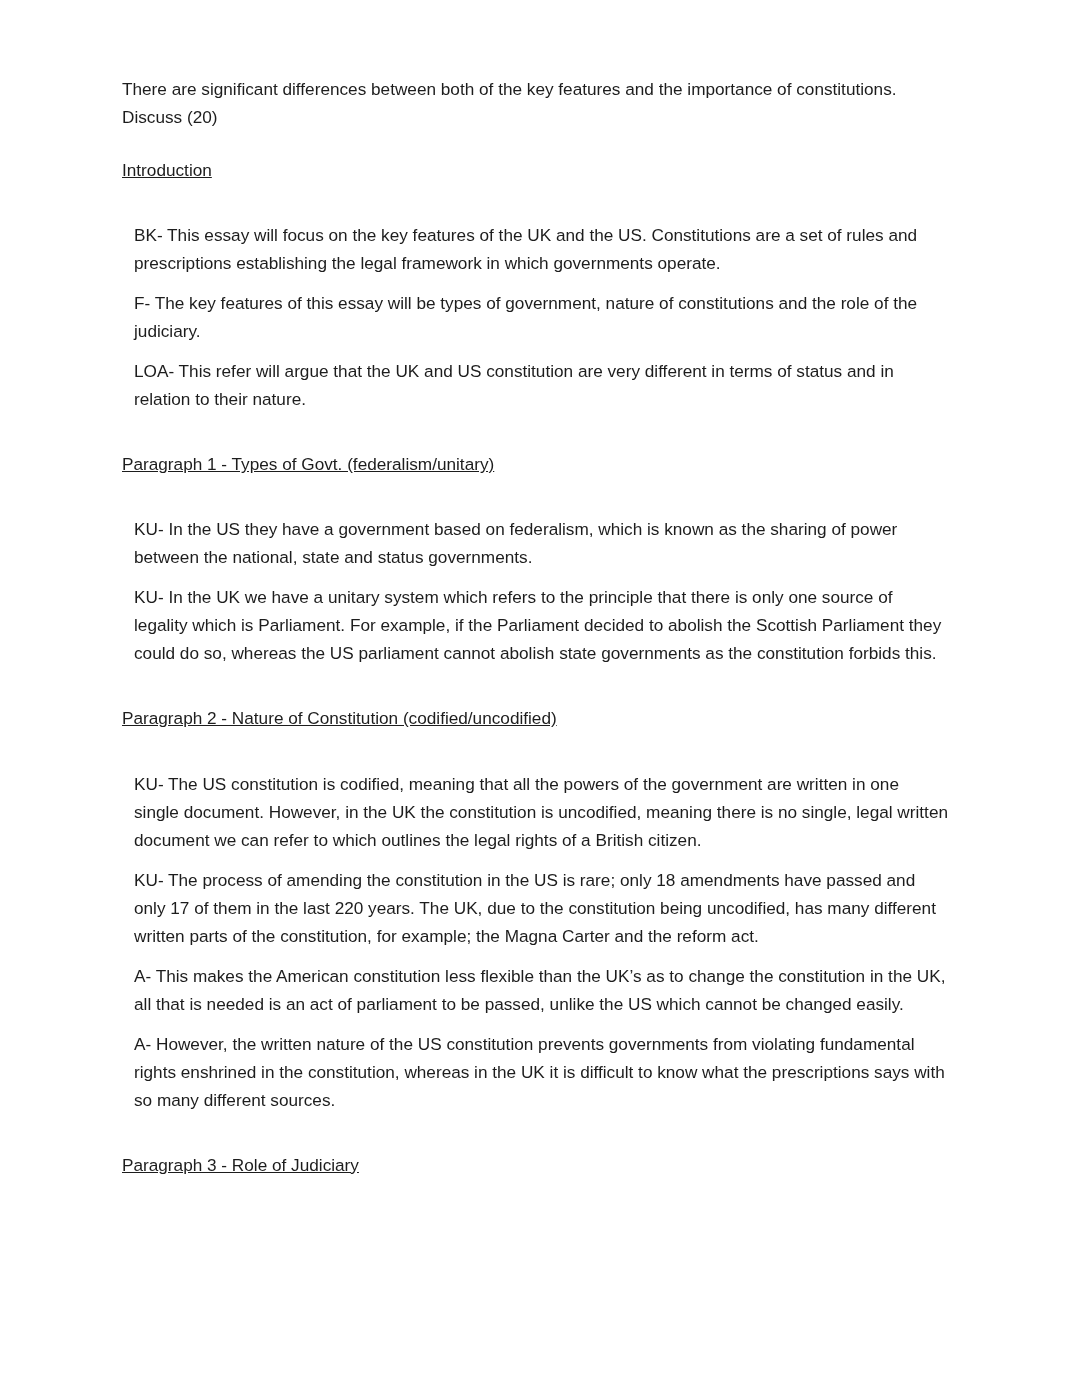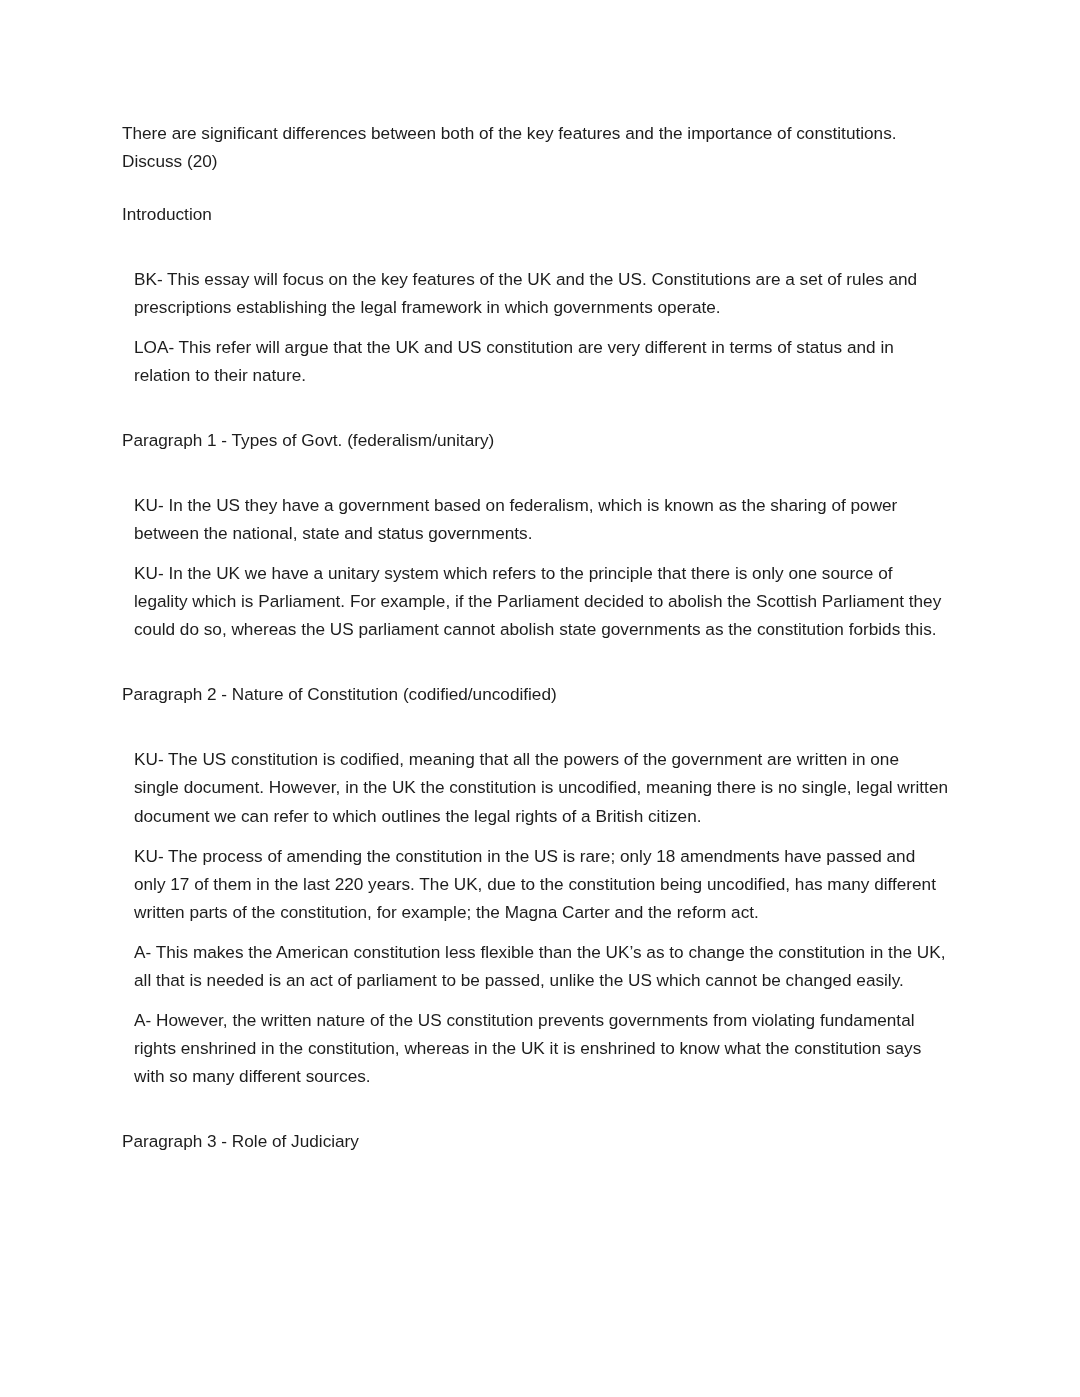--- a/index.html
+++ b/index.html
@@ -12,76 +12,78 @@
     height: 1397px;
     font-family: "Liberation Sans", sans-serif;
     color: #1a1a1a;
   }
   .page {
     position: relative;
     width: 1080px;
     height: 1208px;
     background: #ffffff;
     box-sizing: border-box;
-    padding: 119px 120px 0 122px;
+    padding: 75px 120px 0 122px;
     border-radius: 21px;
   }
   .doc-body {
     font-size: 17.2px;
     line-height: 1.63;
     color: #1d1d1d;
   }
   .block {
     margin: 0;
   }
   .spacer {
     height: 25px;
   }
   .para-line {
     margin: 12px;
   }
   .heading-line {
     margin: 0;
+    text-decoration: underline;
   }
 </style>
 </head>
 <body>
 
 <div class="page">
   <div class="doc-body">
 
     <div class="block">There are significant differences between both of the key features and the importance of constitutions. Discuss (20)</div>
 
     <div class="spacer"></div>
 
     <div class="heading-line">Introduction</div>
 
     <div class="spacer"></div>
 
     <div class="para-line">BK- This essay will focus on the key features of the UK and the US. Constitutions are a set of rules and prescriptions establishing the legal framework in which governments operate.</div>
+    <div class="para-line">F- The key features of this essay will be types of government, nature of constitutions and the role of the judiciary.</div>
     <div class="para-line">LOA- This refer will argue that the UK and US constitution are very different in terms of status and in relation to their nature.</div>
 
     <div class="spacer"></div>
 
     <div class="heading-line">Paragraph 1 - Types of Govt. (federalism/unitary)</div>
 
     <div class="spacer"></div>
 
     <div class="para-line">KU- In the US they have a government based on federalism, which is known as the sharing of power between the national, state and status governments.</div>
     <div class="para-line">KU- In the UK we have a unitary system which refers to the principle that there is only one source of legality which is Parliament. For example, if the Parliament decided to abolish the Scottish Parliament they could do so, whereas the US parliament cannot abolish state governments as the constitution forbids this.</div>
 
     <div class="spacer"></div>
 
     <div class="heading-line">Paragraph 2 - Nature of Constitution (codified/uncodified)</div>
 
     <div class="spacer"></div>
 
     <div class="para-line">KU- The US constitution is codified, meaning that all the powers of the government are written in one single document. However, in the UK the constitution is uncodified, meaning there is no single, legal written document we can refer to which outlines the legal rights of a British citizen.</div>
     <div class="para-line">KU- The process of amending the constitution in the US is rare; only 18 amendments have passed and only 17 of them in the last 220 years. The UK, due to the constitution being uncodified, has many different written parts of the constitution, for example; the Magna Carter and the reform act.</div>
     <div class="para-line">A- This makes the American constitution less flexible than the UK’s as to change the constitution in the UK, all that is needed is an act of parliament to be passed, unlike the US which cannot be changed easily.</div>
-    <div class="para-line">A- However, the written nature of the US constitution prevents governments from violating fundamental rights enshrined in the constitution, whereas in the UK it is enshrined to know what the constitution says with so many different sources.</div>
+    <div class="para-line">A- However, the written nature of the US constitution prevents governments from violating fundamental rights enshrined in the constitution, whereas in the UK it is difficult to know what the prescriptions says with so many different sources.</div>
 
     <div class="spacer"></div>
 
     <div class="heading-line">Paragraph 3 - Role of Judiciary</div>
 
   </div>
 </div>
 
 </body></html>

